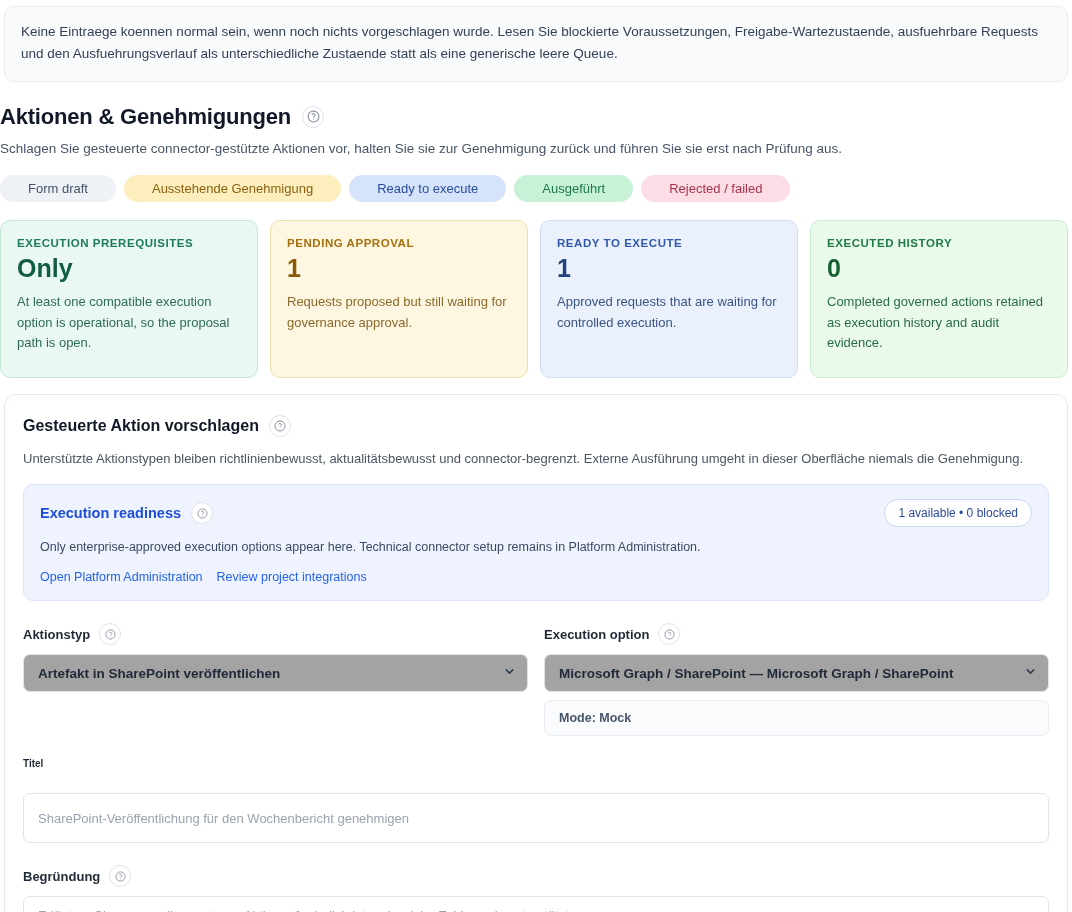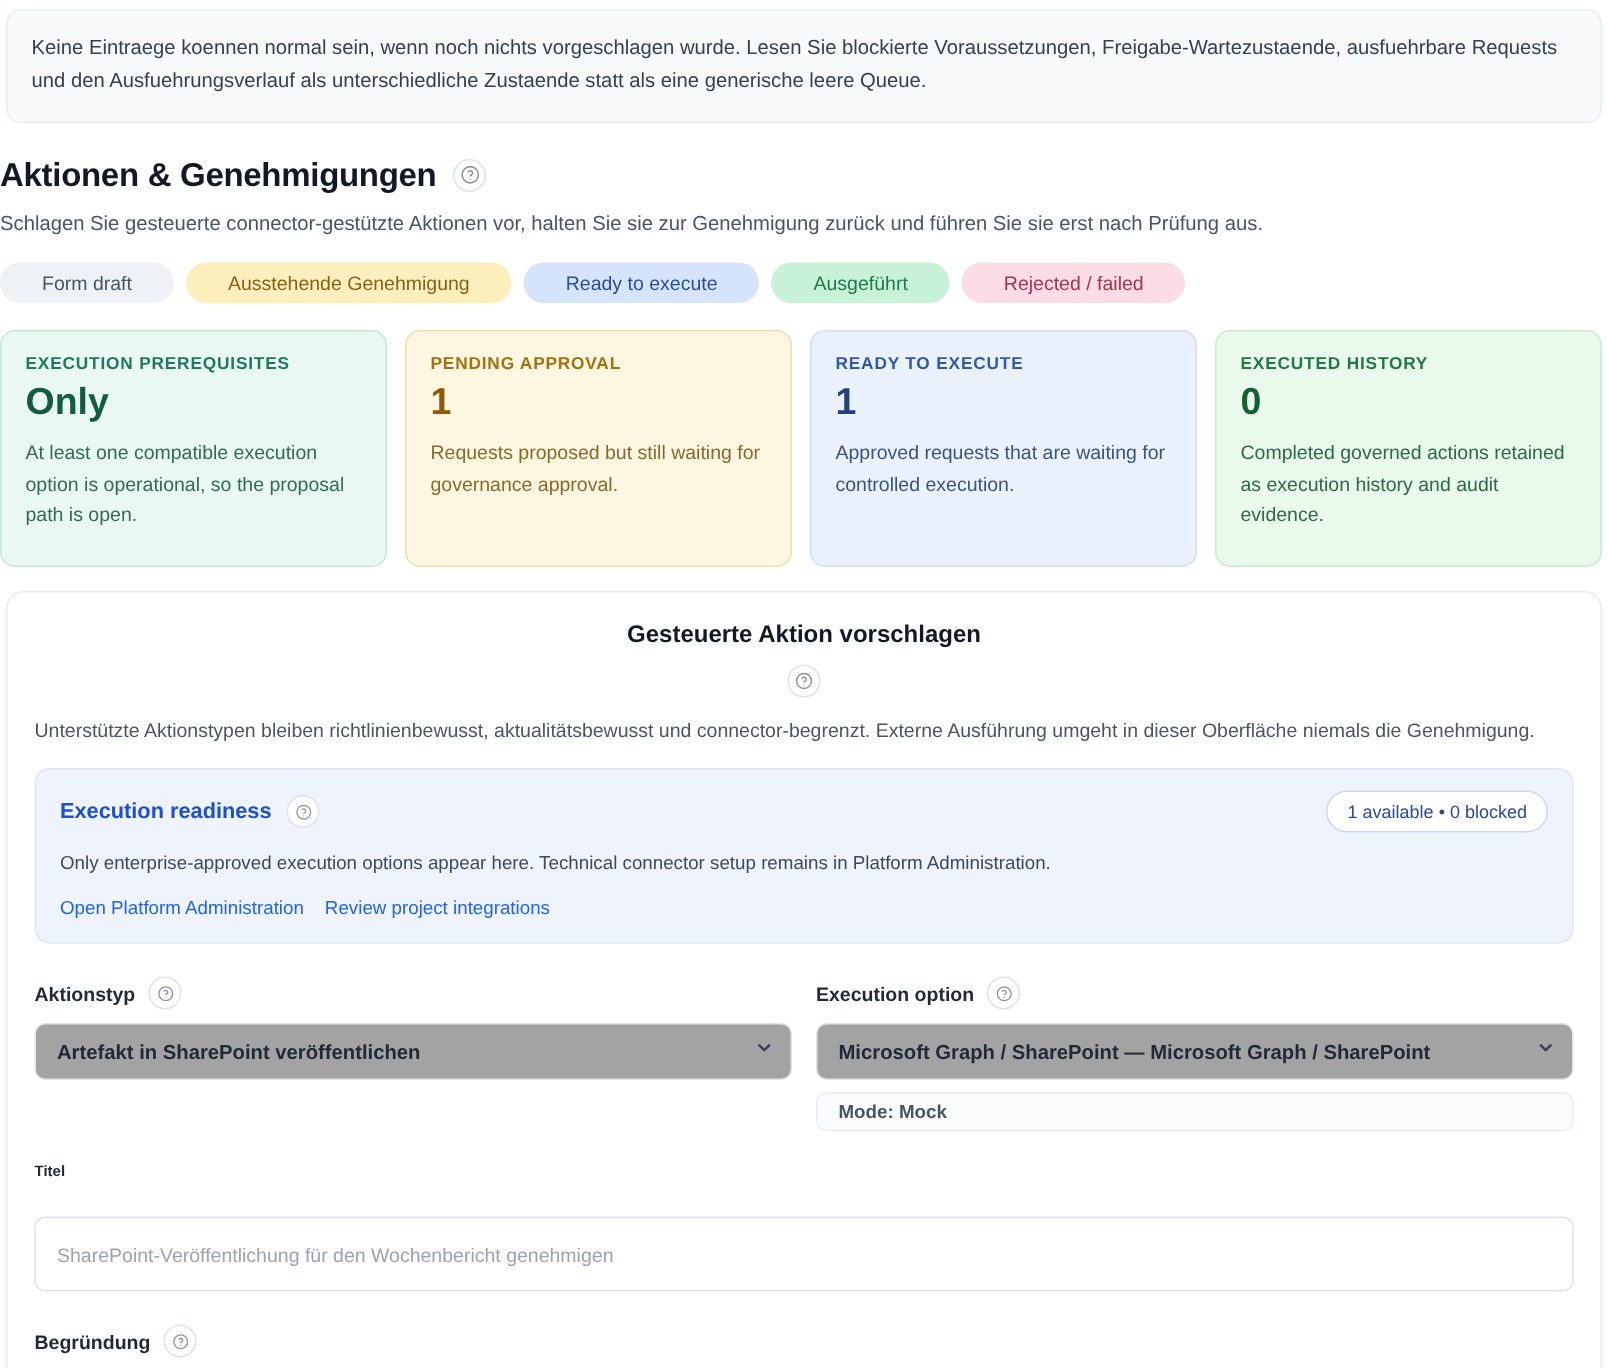--- a/index.html
+++ b/index.html
@@ -137,21 +137,20 @@
     margin: 16px 4px 0 4px;
     background: #ffffff;
     border: 1px solid #e7eaef;
     border-radius: 12px;
     padding: 20px 18px 22px 18px;
   }
   .panel-title-row {
     display: flex;
     align-items: center;
     gap: 10px;
-    flex-direction: column;
   }
   .panel-title {
     font-size: 16px;
     font-weight: 700;
     color: #111827;
     margin: 0;
   }
   .panel-sub {
     font-size: 13px;
     color: #4b5563;
@@ -253,21 +252,21 @@
   .chev {
     position: absolute;
     right: 12px;
     top: 50%;
     transform: translateY(-50%);
     pointer-events: none;
     color: #334155;
   }
   .subfield {
     margin-top: 8px;
-    height: 26px;
+    height: 36px;
     border: 1px solid #e9ecf1;
     border-radius: 7px;
     background: #fafbfc;
     display: flex;
     align-items: center;
     padding: 0 14px;
     font-size: 12.5px;
     font-weight: 600;
     color: #475569;
   }

